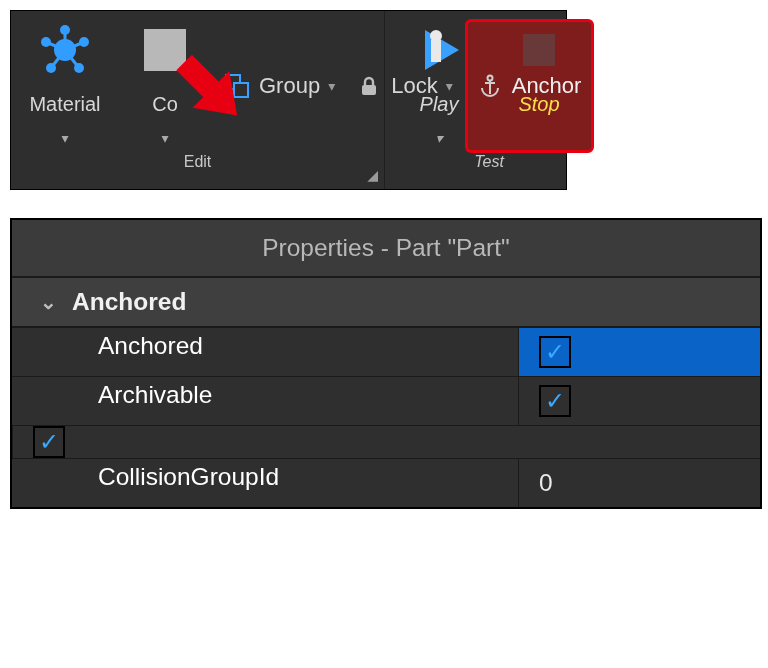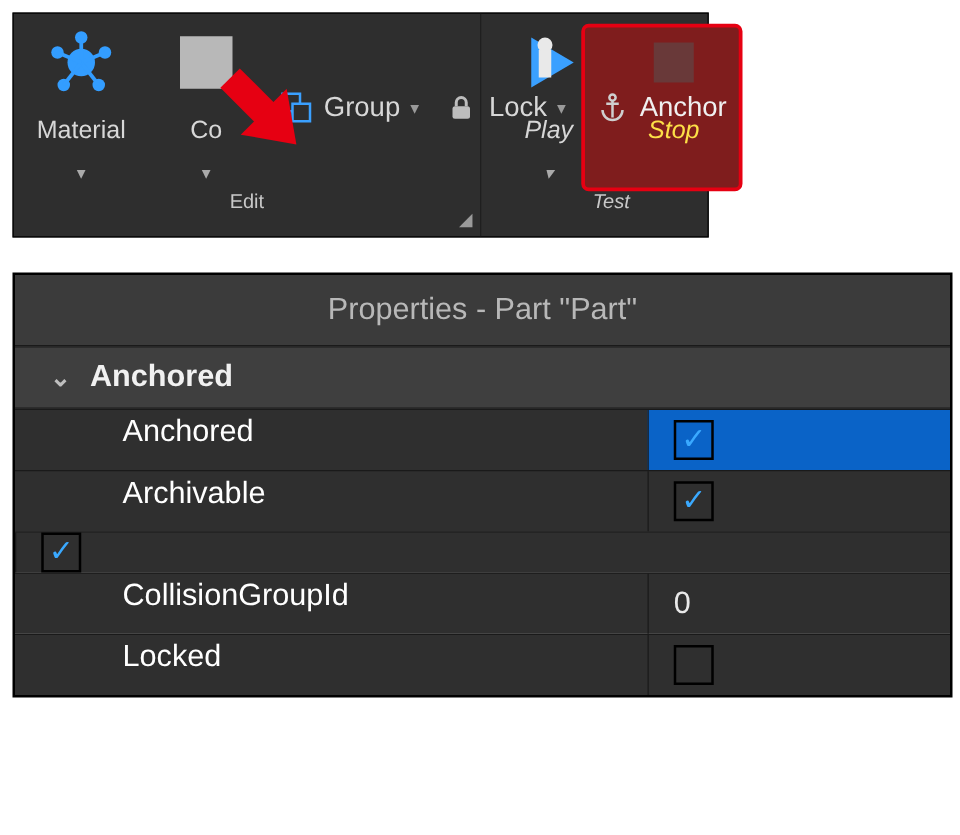--- a/index.html
+++ b/index.html
@@ -333,20 +333,14 @@
     <div class="pval">
       <span class="chk">✓</span>
     </div>
   </div>
 
   <div class="row">
     <div class="pname">CollisionGroupId</div>
     <div class="pval">0</div>
   </div>
 
-  <div class="row">
-    <div class="pname">Locked</div>
-    <div class="pval">
-      <span class="chk empty">✓</span>
-    </div>
-  </div>
 
 </div>
 
 </body></html>

